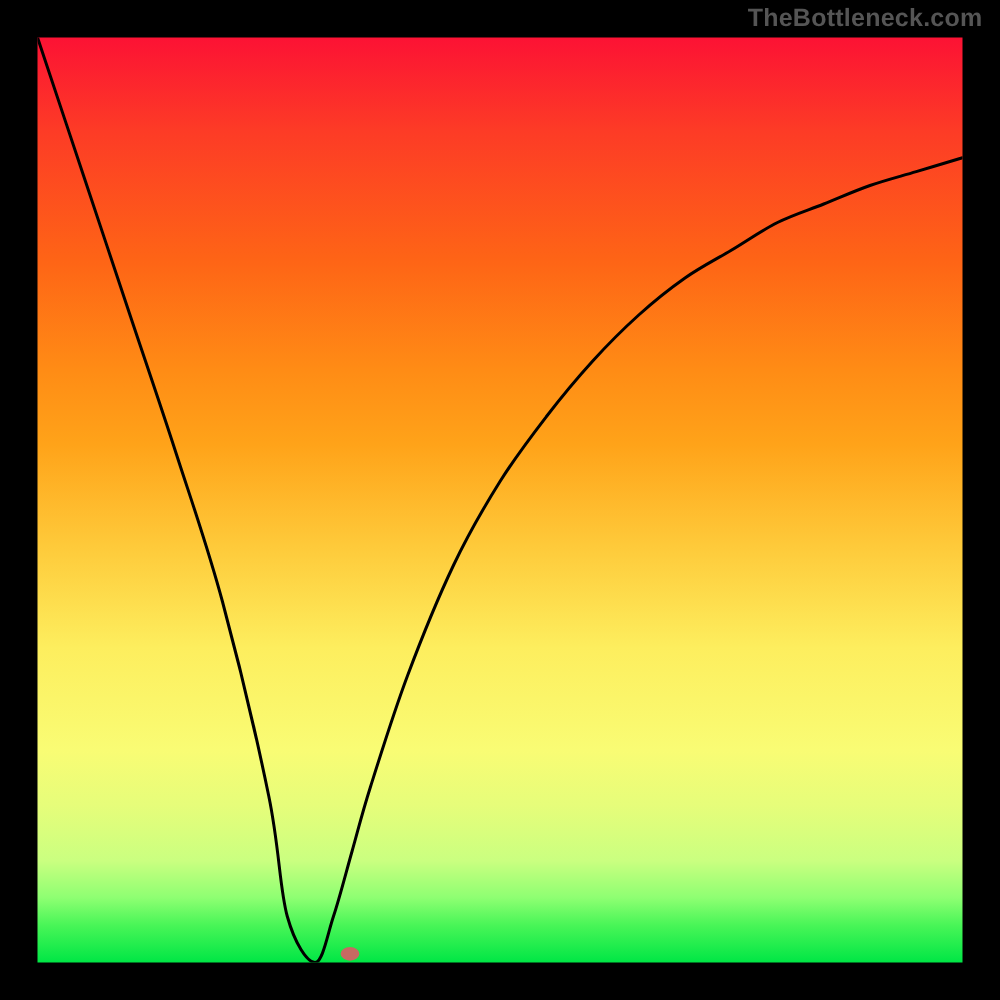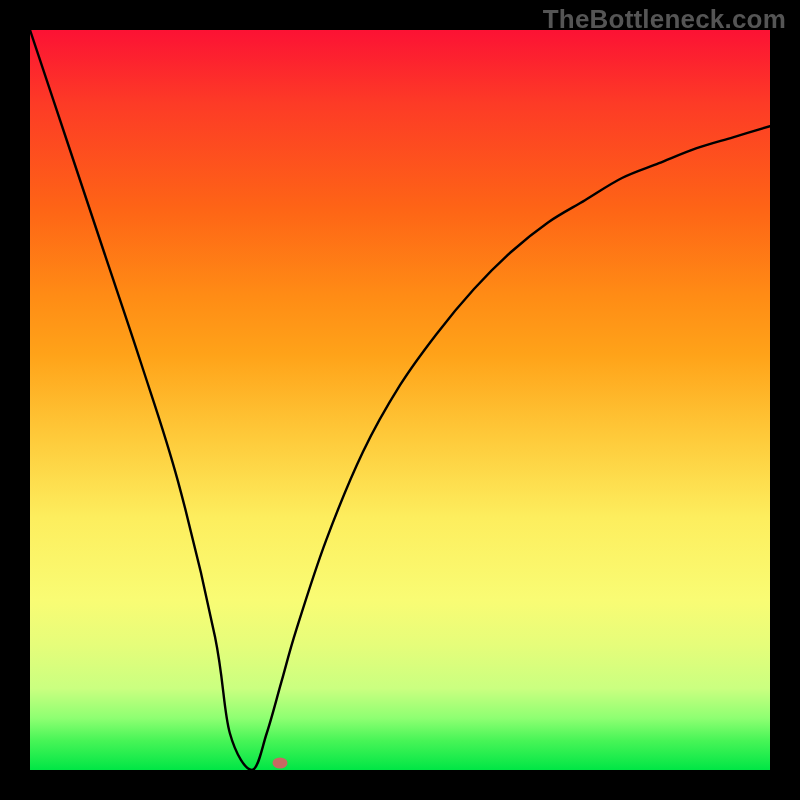--- a/index.html
+++ b/index.html
@@ -15,21 +15,21 @@
     width: 800px;
     height: 800px;
     background: #000;
     position: relative;
   }
   .watermark {
     position: absolute;
     top: 4px;
     right: 14px;
     color: #555;
-    font-size: 26px;
+    font-size: 20px;
     font-weight: 600;
     letter-spacing: 0.2px;
     z-index: 5;
   }
   .plot-frame {
     position: absolute;
     left: 30px;
     top: 30px;
     width: 740px;
     height: 740px;

